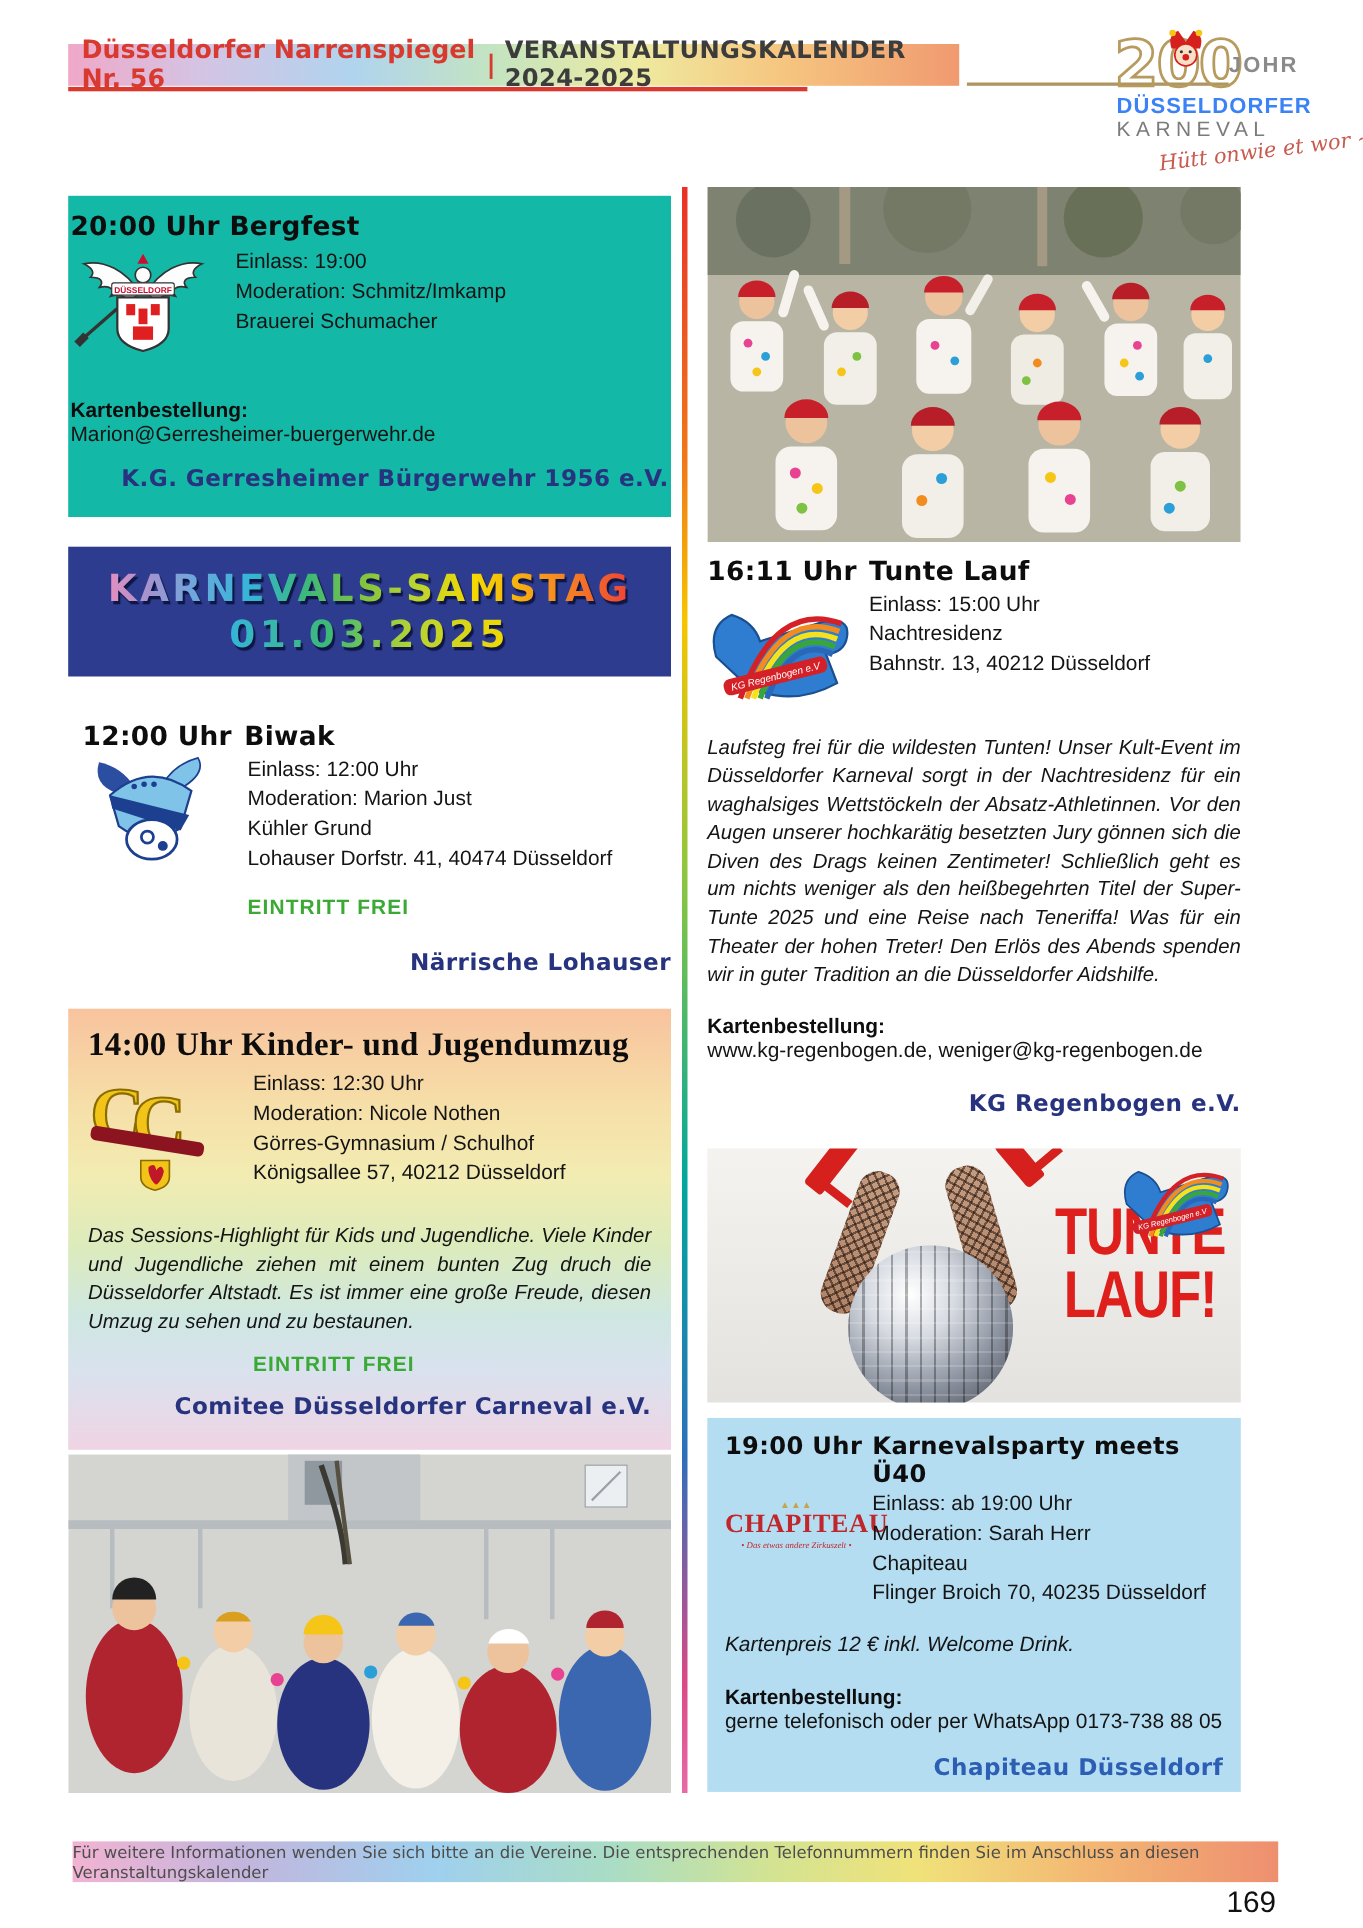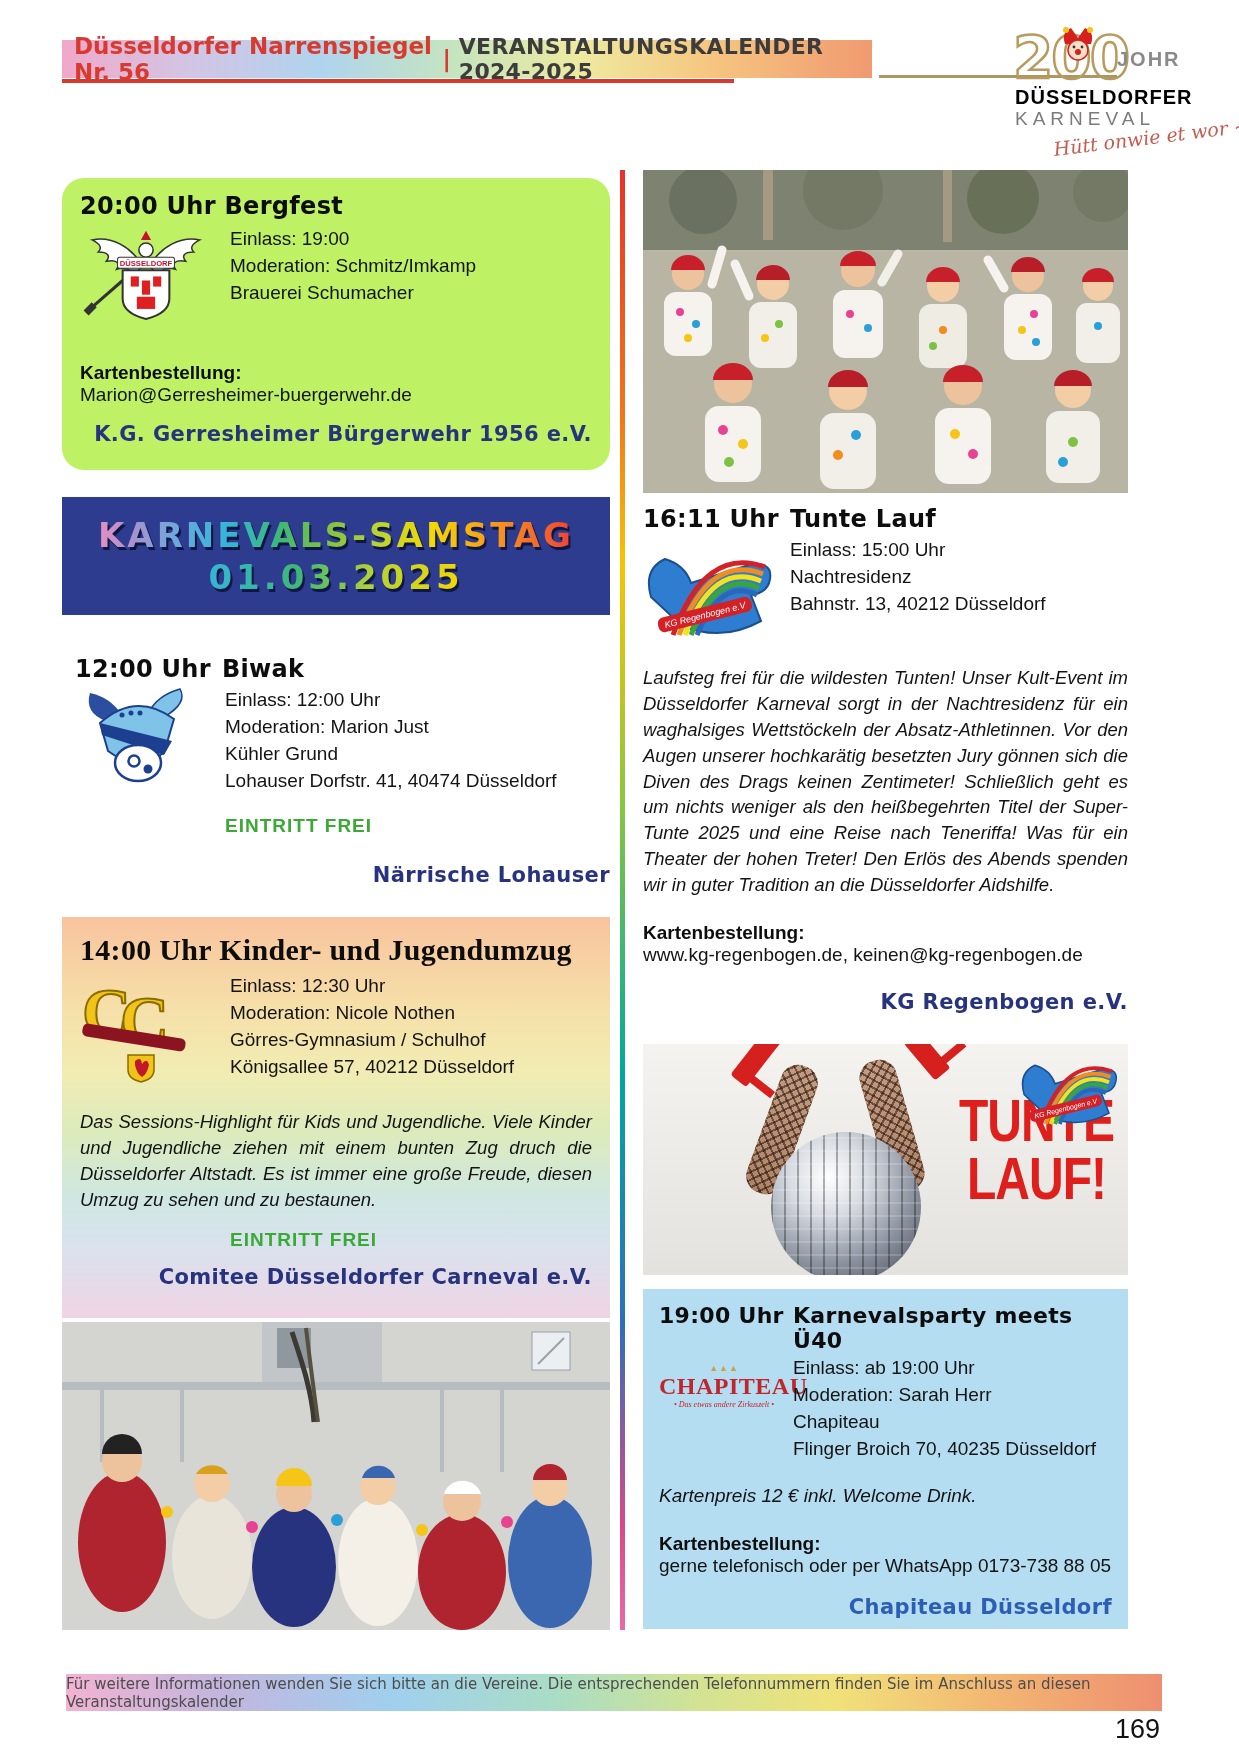--- a/index.html
+++ b/index.html
@@ -14,39 +14,39 @@
   .header-bar .t-sep{font:bold 23px "DejaVu Sans",sans-serif;color:#d93a30;margin:0 8px;}
   .header-bar .t-dark{font:bold 22px "DejaVu Sans",sans-serif;color:#3c3c3c;letter-spacing:0.3px;}
   .header-underline{position:absolute;left:62px;top:79px;width:672px;height:4px;background:#d93a30;}
 
   .logo-wrap{position:absolute;left:885px;top:24px;width:300px;height:125px;}
   .gold-line{position:absolute;left:-6px;top:51px;width:238px;height:3px;background:#ad9662;}
   .logo-200{position:absolute;left:128px;top:0px;font:bold 58px "DejaVu Sans",sans-serif;
     color:transparent;-webkit-text-stroke:2.5px #b79b5e;letter-spacing:-2px;}
   .logo-jester{position:absolute;left:176px;top:2px;}
   .logo-johr{position:absolute;left:232px;top:24px;font:bold 20px "Liberation Sans",sans-serif;color:#8a8a8a;letter-spacing:2px;}
-  .logo-l1{position:absolute;left:130px;top:62px;font:bold 20px "Liberation Sans",sans-serif;color:#000000;letter-spacing:1px;}
+  .logo-l1{position:absolute;left:130px;top:62px;font:bold 20px "Liberation Sans",sans-serif;color:#3b82f6;letter-spacing:1px;}
   .logo-l2{position:absolute;left:130px;top:84px;font:19px "Liberation Sans",sans-serif;color:#7b7b7b;letter-spacing:5px;}
   .logo-script{position:absolute;left:168px;top:102px;font:italic 19px "DejaVu Serif",serif;color:#c85a4e;transform:rotate(-7deg);white-space:nowrap;}
 
   
   .event-title{font:bold 24px "DejaVu Sans",sans-serif;color:#0d0d0d;letter-spacing:0.3px;}
   .details{font:19px/1.42 "Liberation Sans",sans-serif;color:#141414;}
   .desc{font:italic 18.5px/1.4 "Liberation Sans",sans-serif;color:#141414;text-align:justify;}
   .blabel{font:bold 19px "Liberation Sans",sans-serif;color:#0d0d0d;}
   .bval{font:19px "Liberation Sans",sans-serif;color:#141414;}
   .club{font:bold 21px "DejaVu Sans",sans-serif;color:#27337e;letter-spacing:0.4px;text-align:right;}
   .free{font:bold 19px "Liberation Sans",sans-serif;color:#3aaa35;letter-spacing:1px;}
   .ev-row{display:flex;}
   .ev-logo-col{width:150px;flex:0 0 150px;}
   .ev-detail-col{flex:1;}
 
   
   .card-bergfest{position:absolute;left:62px;top:178px;width:548px;height:292px;
-    background:#bef264;box-sizing:border-box;padding:14px 18px;border-radius:22px;}
+    background:#14b8a6;box-sizing:border-box;padding:14px 2px;}
   .card-bergfest .tickets{margin-top:22px;}
   .card-bergfest .club{margin-top:16px;}
 
   .banner{position:absolute;left:62px;top:497px;width:548px;height:118px;background:#2d3c8e;
     display:flex;flex-direction:column;align-items:center;justify-content:center;}
   .banner-line1{font:bold 34px "DejaVu Sans",sans-serif;letter-spacing:3px;
     background:linear-gradient(90deg,#e58fc0 0%,#a393cf 8%,#6aa9dd 17%,#35b5d8 27%,#3cb878 38%,#7dc242 48%,#b5d334 58%,#f5d800 70%,#f7941d 84%,#ef4136 100%);
     -webkit-background-clip:text;background-clip:text;color:transparent;
     filter:drop-shadow(2px 3px 0 rgba(10,18,60,0.9));}
   .banner-line2{font:bold 34px "DejaVu Sans",sans-serif;letter-spacing:4px;margin-top:2px;
@@ -416,21 +416,21 @@
       </div>
       <div class="ev-detail-col details">
         <div>Einlass: 15:00 Uhr</div>
         <div>Nachtresidenz</div>
         <div>Bahnstr. 13, 40212 Düsseldorf</div>
       </div>
     </div>
     <div class="desc">Laufsteg frei für die wildesten Tunten! Unser Kult-Event im Düsseldorfer Karneval sorgt in der Nachtresidenz für ein waghalsiges Wettstöckeln der Absatz-Athletinnen. Vor den Augen unserer hochkarätig besetzten Jury gönnen sich die Diven des Drags keinen Zentimeter! Schließlich geht es um nichts weniger als den heißbegehrten Titel der Super-Tunte 2025 und eine Reise nach Teneriffa! Was für ein Theater der hohen Treter! Den Erlös des Abends spenden wir in guter Tradition an die Düsseldorfer Aidshilfe.</div>
     <div class="tickets">
       <div class="blabel">Kartenbestellung:</div>
-      <div class="bval">www.kg-regenbogen.de, keinen@kg-regenbogen.de</div>
+      <div class="bval">www.kg-regenbogen.de, weniger@kg-regenbogen.de</div>
     </div>
     <div class="club">KG Regenbogen e.V.</div>
   </div>
 
   <div class="ad-tunte">
     <div class="shoe shoe-left"></div>
     <div class="shoe shoe-right"></div>
     <div class="leg leg-left"></div>
     <div class="leg leg-right"></div>
     <div class="ball"></div>

